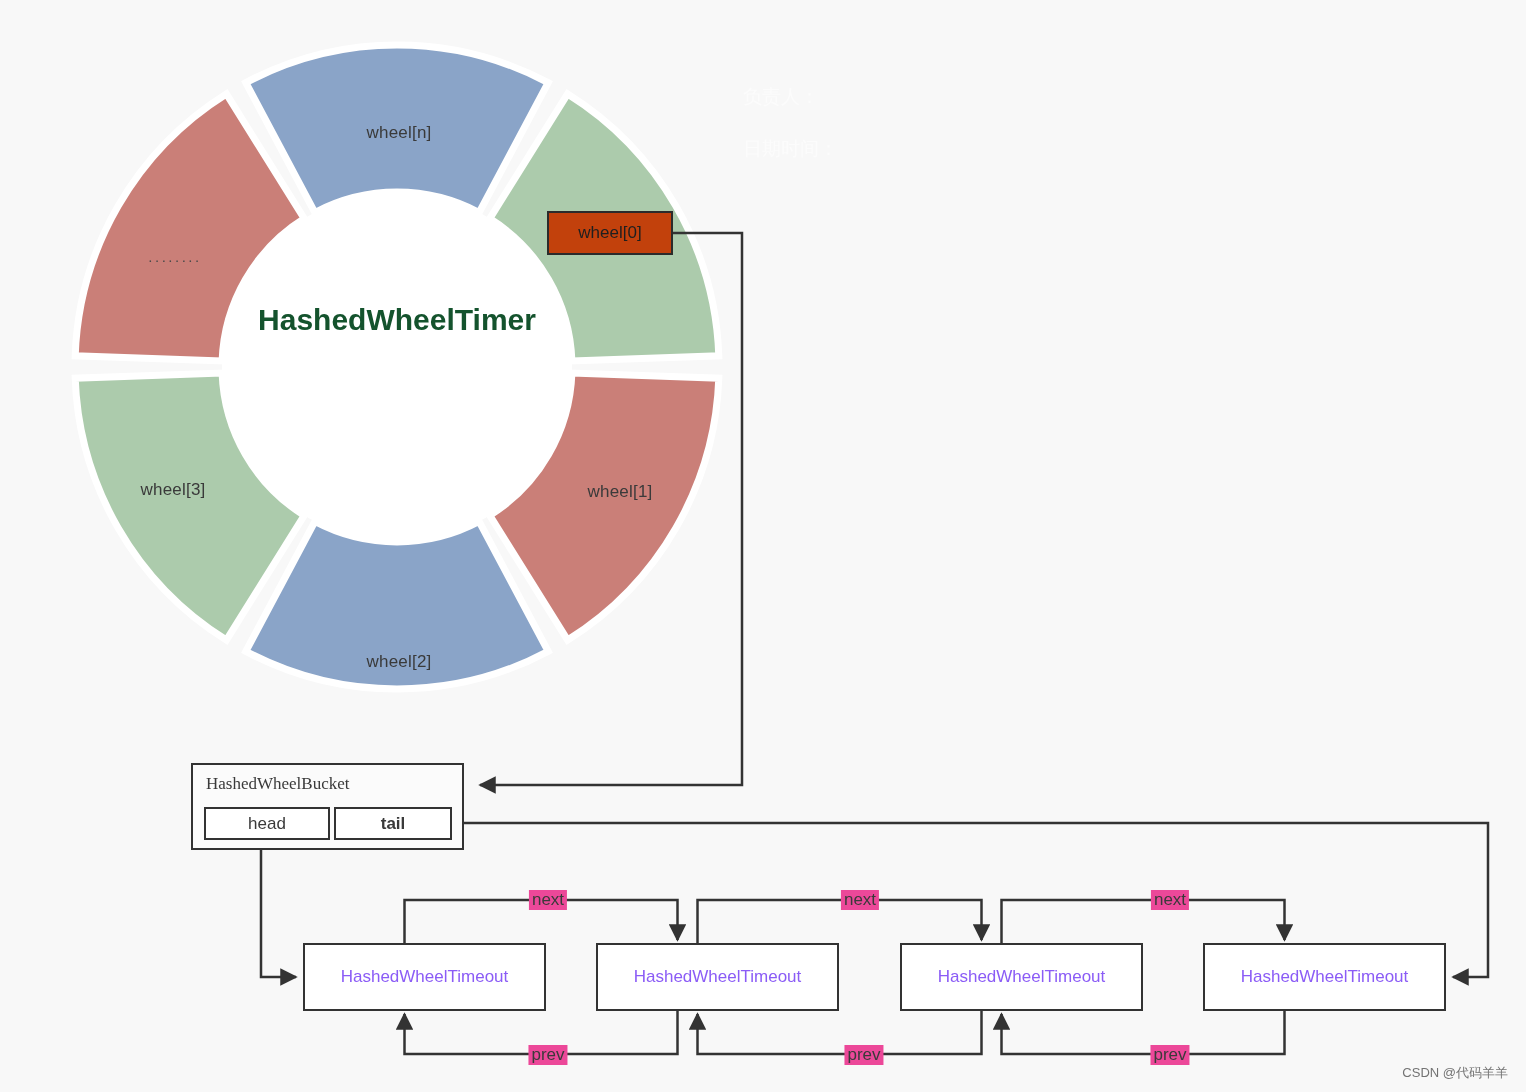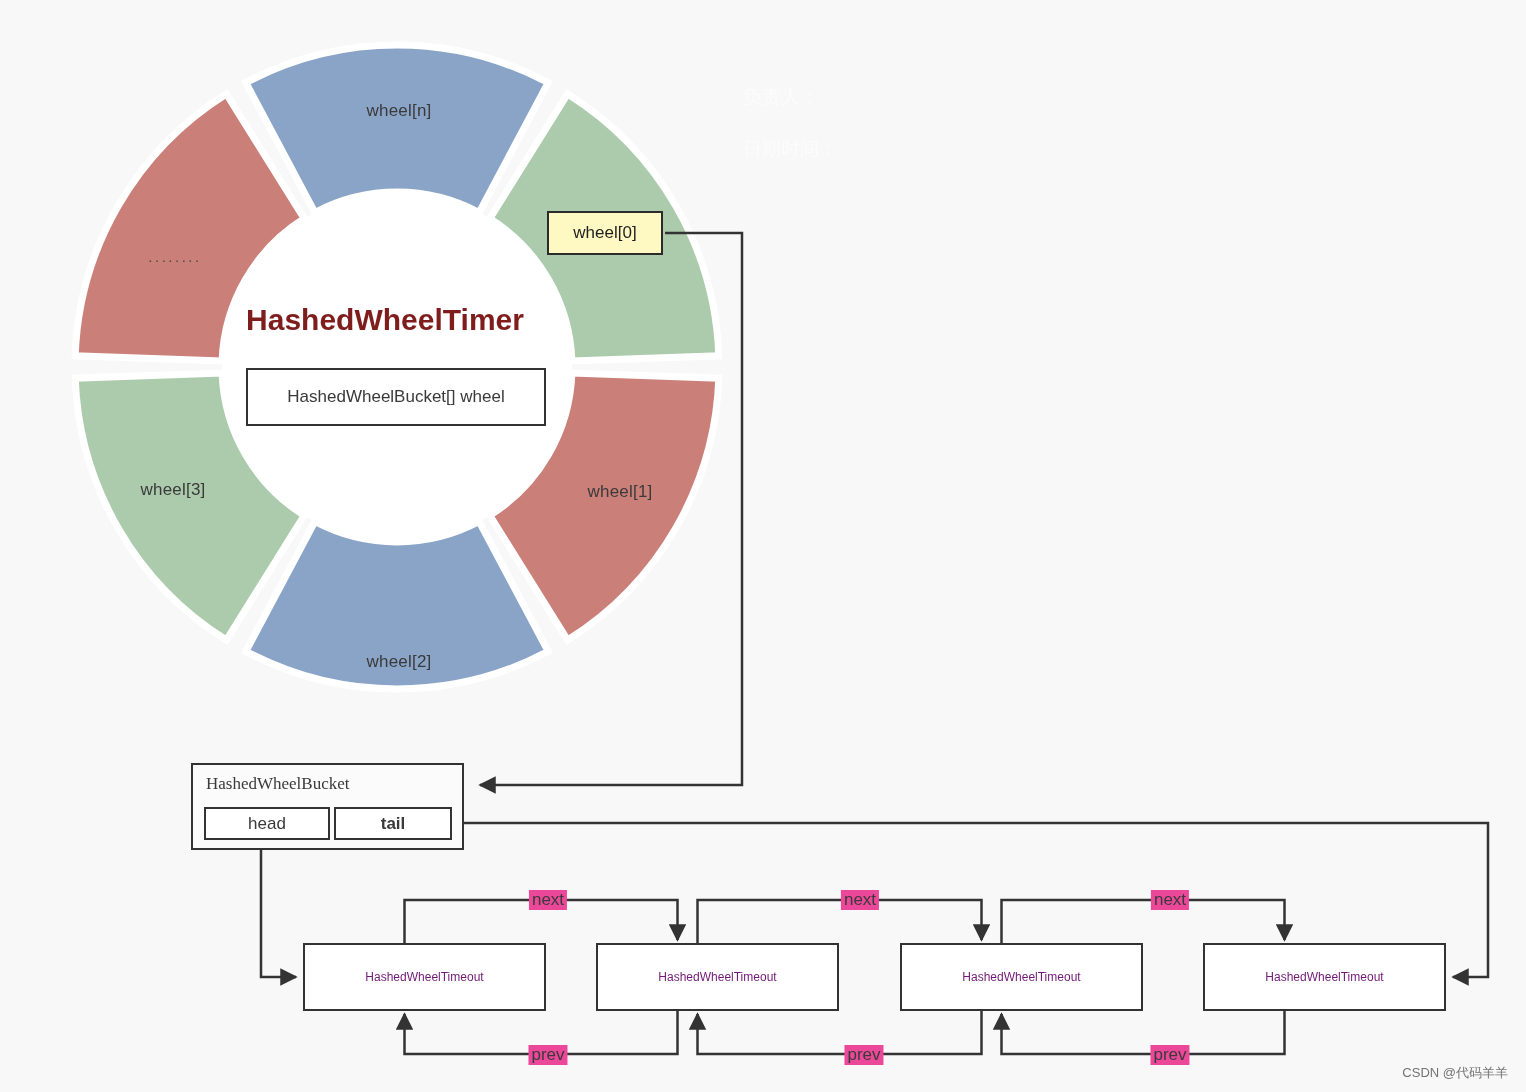--- a/index.html
+++ b/index.html
@@ -38,26 +38,26 @@
     letter-spacing: .2px;
   }
   .seg-label.dots {
     font-size: 15px;
     letter-spacing: 2.5px;
     color: #4a4a4a;
   }
   
   .center-title {
     position: absolute;
-    left: 385px;
+    left: 397px;
     top: 320px;
     transform: translate(-50%, -50%);
     font-size: 30px;
     font-weight: bold;
-    color: #7f1d1d;
+    color: #14532d;
     white-space: nowrap;
   }
   .center-box {
     position: absolute;
     left: 246px;
     top: 368px;
     width: 300px;
     height: 58px;
     border: 2.5px solid #333333;
     background: #ffffff;
@@ -66,23 +66,23 @@
     align-items: center;
     justify-content: center;
     font-size: 17px;
     color: #3a3a3a;
   }
   
   .wheel0-box {
     position: absolute;
     left: 547px;
     top: 211px;
-    width: 116px;
+    width: 126px;
     height: 44px;
-    background: #fef9c3;
+    background: #c2410c;
     border: 2.5px solid #2b2b2b;
     box-sizing: border-box;
     display: flex;
     align-items: center;
     justify-content: center;
     font-size: 17px;
     color: #1f1f1f;
   }
   
   .bucket-box {
@@ -124,22 +124,22 @@
     position: absolute;
     top: 943px;
     width: 243px;
     height: 68px;
     border: 2.5px solid #333333;
     background: #ffffff;
     box-sizing: border-box;
     display: flex;
     align-items: center;
     justify-content: center;
-    font-size: 12px;
-    color: #701a75;
+    font-size: 17px;
+    color: #8b5cf6;
     white-space: nowrap;
   }
   
   .edge-label {
     position: absolute;
     font-size: 17px;
     color: #3a3a3a;
     background: #ec4899;
     padding: 0 3px;
     transform: translate(-50%, -50%);
@@ -206,29 +206,28 @@
       <path d="M 1284.5 1011 L 1284.5 1054 L 1001.5 1054 L 1001.5 1014" marker-end="url(#arrow)"></path>
     </g>
 </svg>
 
 <div class="overlay">
 
   <div class="faded" style="left:743px; top:84px;">负责人：</div>
   <div class="faded" style="left:743px; top:136px;">日期时间：</div>
 
   <div id="seg-labels">
-      <div class="seg-label" style="left: 399px; top: 111px;">wheel[n]</div>
+      <div class="seg-label" style="left: 399px; top: 133px;">wheel[n]</div>
       <div class="seg-label" style="left: 620px; top: 492px;">wheel[1]</div>
       <div class="seg-label" style="left: 399px; top: 622px; margin-top: 40px;">wheel[2]</div>
       <div class="seg-label" style="left: 173px; top: 490px;">wheel[3]</div>
       <div class="seg-label dots" style="left: 175px; top: 256px;">........</div>
     </div>
 
   <div class="center-title">HashedWheelTimer</div>
-  <div class="center-box">HashedWheelBucket[] wheel</div>
 
   <div class="wheel0-box">wheel[0]</div>
 
   <div class="bucket-box">
     <div class="bucket-title">HashedWheelBucket</div>
     <div class="slot head">head</div>
     <div class="slot tail">tail</div>
   </div>
 
   <div id="timeouts">

